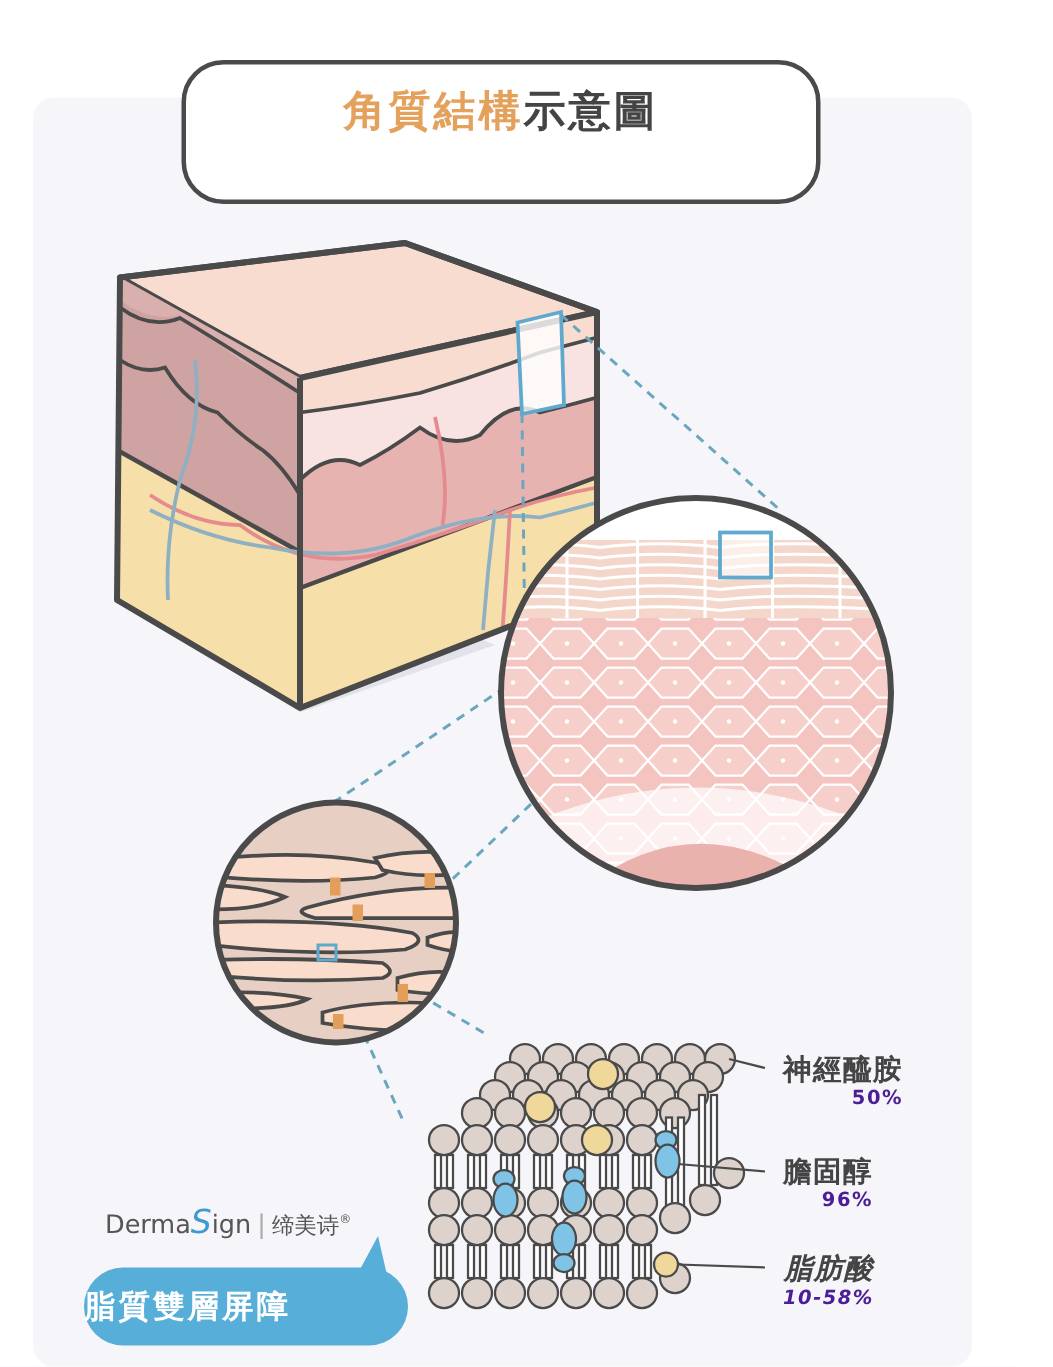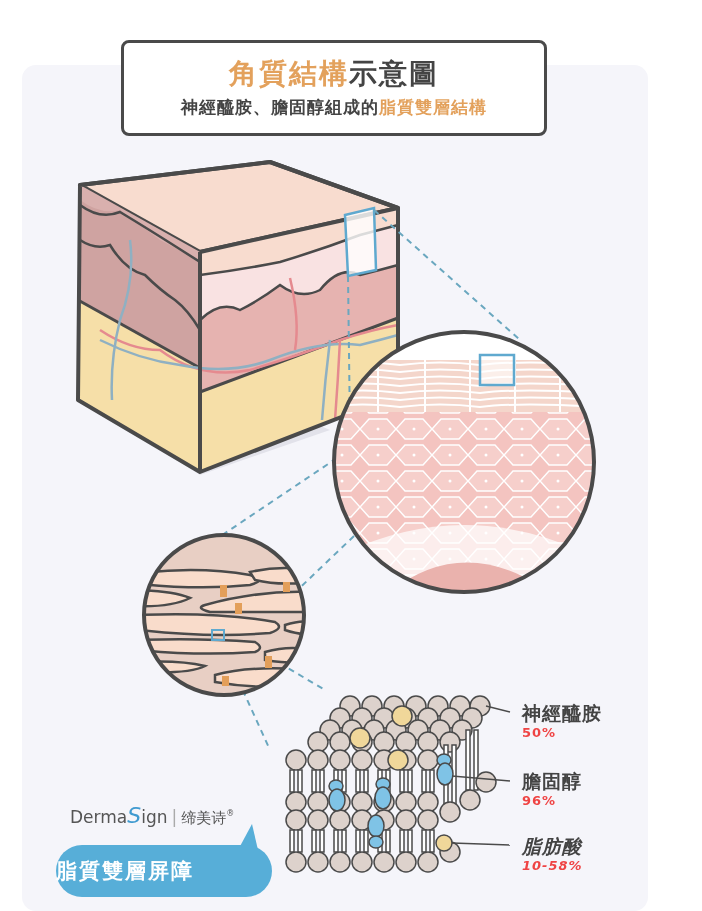--- a/index.html
+++ b/index.html
@@ -1,47 +1,46 @@
 <!DOCTYPE html>
 <html><head>
 <meta charset="utf-8">
 <style>
   html, body { margin:0; padding:0; }
   body { width:702px; height:911px; background:#ffffff; position:relative; overflow:hidden;
          font-family:"DejaVu Sans","Liberation Sans",sans-serif; }
   .card { position:absolute; left:22px; top:65px; width:626px; height:846px; background:#f5f5fa; border-radius:14px; }
   .title-box { position:absolute; left:121px; top:40px; width:426px; height:96px; background:#fff;
-               border:3px solid #4a4a4a; border-radius:8px; box-sizing:border-box; text-align:center; }
+               border:3px solid #4a4a4a; border-radius:28px; box-sizing:border-box; text-align:center; }
   .title-main { margin-top:14px; font-size:28px; font-weight:bold; letter-spacing:2px; line-height:34px; }
   .title-main .accent { color:#e3a15c; }
   .title-main .dark { color:#444; }
   .title-sub { margin-top:4px; font-size:17px; font-weight:bold; letter-spacing:1px; color:#444; line-height:24px; }
   .title-sub .accent { color:#e3a15c; }
   svg.illus { position:absolute; left:0; top:0; }
-  .label { position:absolute; left:522px; }
+  .label { position:absolute; left:522px;text-align:right; }
   .label .name { font-size:19px; font-weight:bold; color:#444; letter-spacing:1px; line-height:22px; }
-  .label .pct { font-size:13px; font-weight:bold; color:#ef4444; letter-spacing:1px; line-height:18px; }
+  .label .pct { font-size:13px; font-weight:bold; color:#4c1d95; letter-spacing:1px; line-height:18px; }
   .brand { position:absolute; left:57px; top:803px; font-size:17px; color:#555; white-space:nowrap;margin-left:13px; }
   .brand .s { color:#3f9ad0; font-size:22px; font-style:italic; }
   .brand .sep { color:#aaa; margin:0 4px; }
   .brand .cn { font-size:15px; }
   .bubble { position:absolute; left:56px; top:845px; width:216px; height:52px; background:#57aed8;
             border-radius:26px; color:#fff; font-size:21px; font-weight:bold; letter-spacing:2px;
             line-height:52px; }
   .bubble-tail { position:absolute; left:238px; top:824px; width:0; height:0;
                  border-left:14px solid transparent; border-right:6px solid transparent; border-bottom:26px solid #57aed8; }
 </style>
 </head>
 <body>
 
 <div class="card"></div>
 
 <div class="title-box">
   <div class="title-main"><span class="accent">角質結構</span><span class="dark">示意圖</span></div>
-  <div class="title-sub"><span>神經醯胺、膽固醇組成的</span><span class="accent">脂質雙層結構</span></div>
 </div>
 
 <svg class="illus" width="702" height="911" viewBox="0 0 702 911">
   <defs>
     <clipPath id="bigCirc">
         <circle cx="464" cy="462" r="130"></circle>
       </clipPath>
     <clipPath id="smallCirc">
         <circle cx="224" cy="615" r="80"></circle>
       </clipPath>

